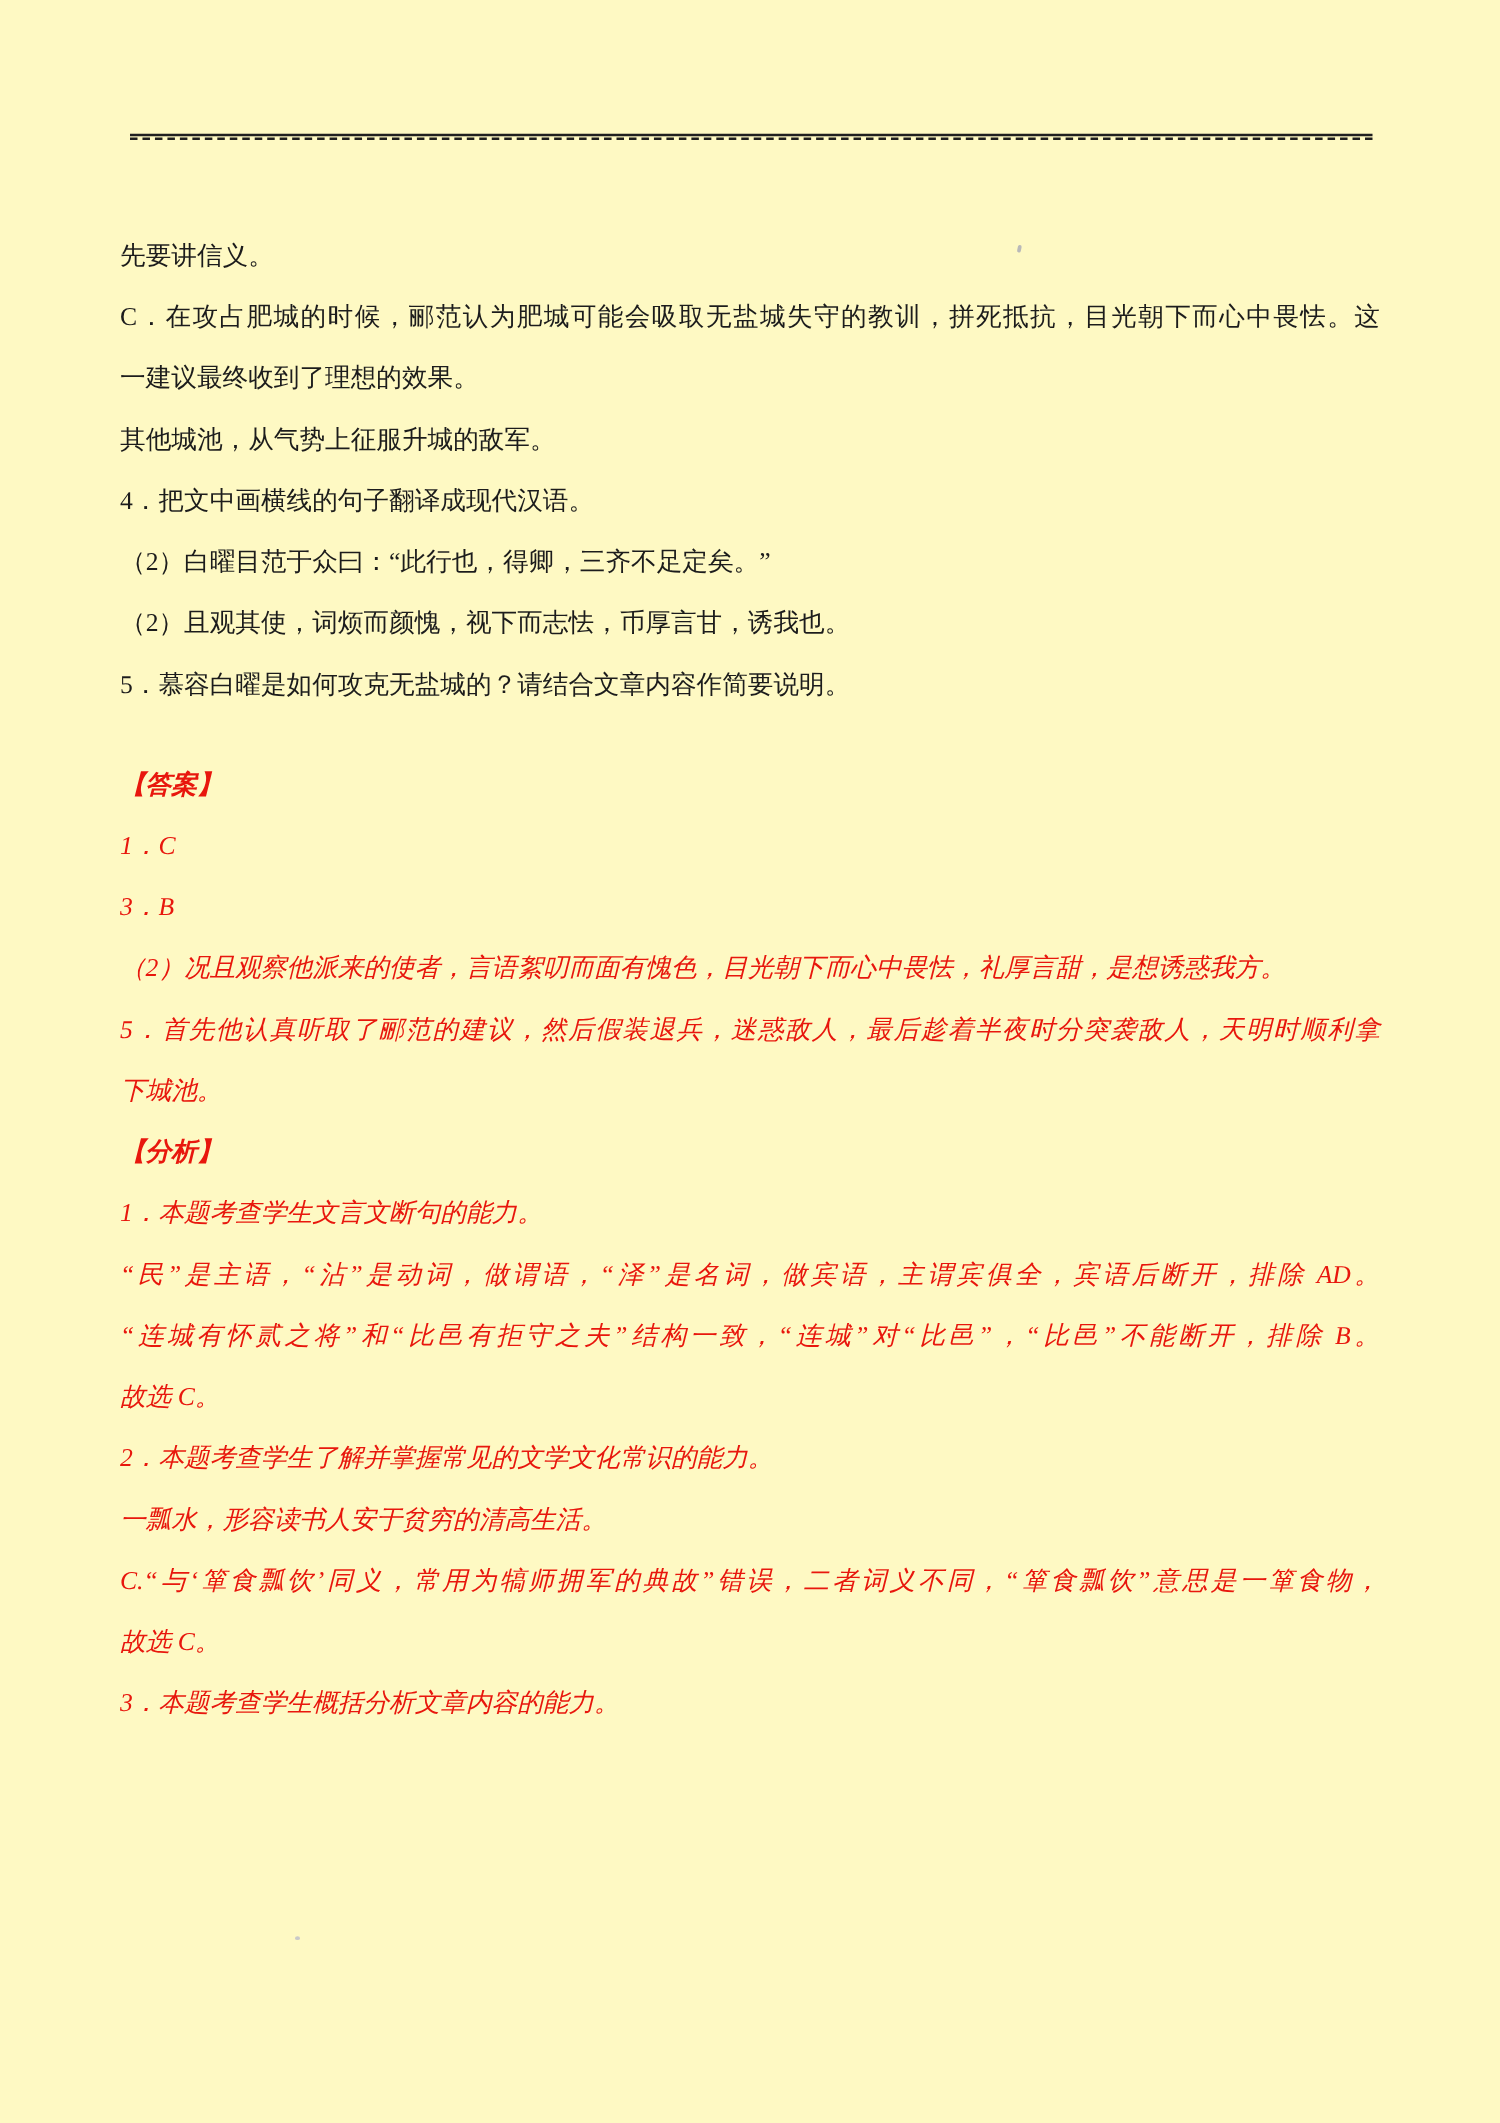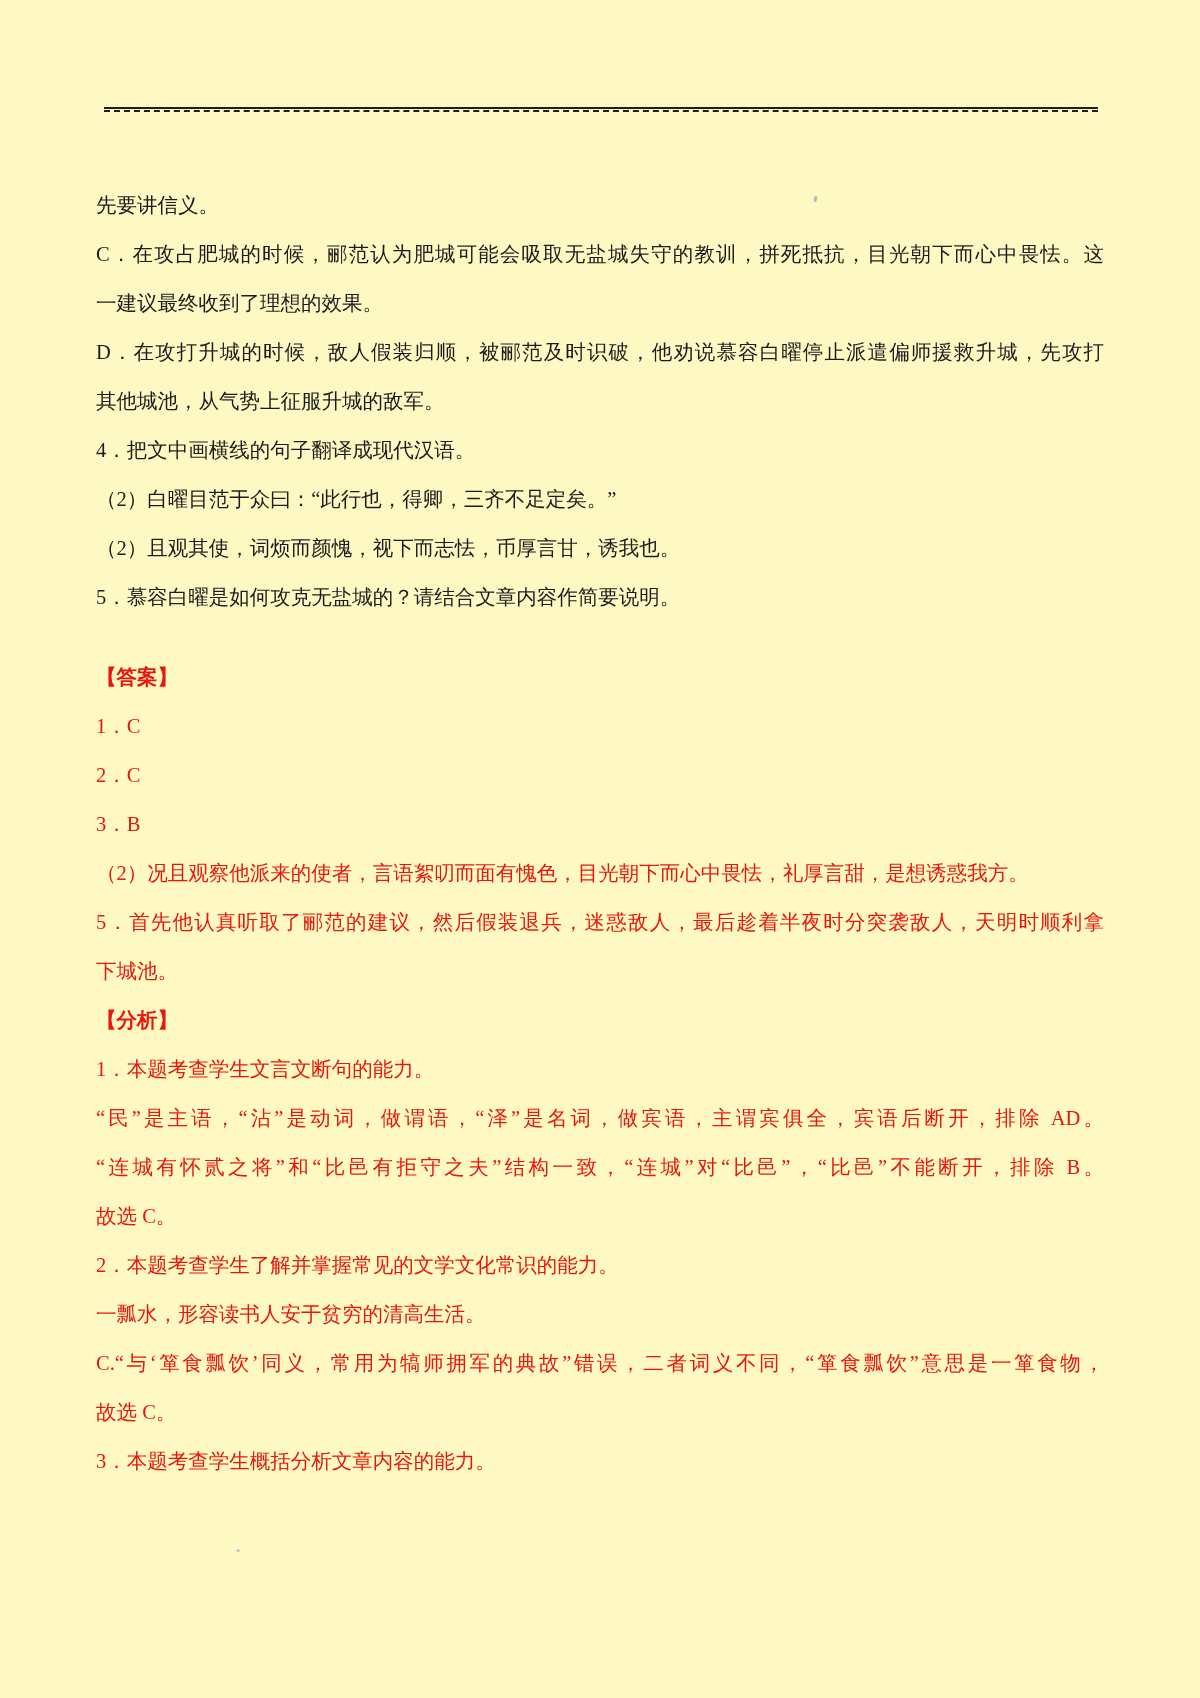--- a/index.html
+++ b/index.html
@@ -28,21 +28,21 @@
     position:absolute;
     left:96px;top:181px;width:1008px;
   }
   .line{
     font-size:20.5px;
     line-height:49px;
     height:49px;
     color:var(--ink);
     letter-spacing:0;
   }
-  .line.red{color:var(--red);}
+  .line.red{color:var(--red);font-style:italic;}
   .line.bold{font-weight:bold;}
   .line.j{
     text-align:justify;
     text-align-last:justify;
   }
   .line.gap-before{margin-top:31px;}
   .speck1{
     position:absolute;left:814px;top:196px;width:3px;height:6px;
     background:#b9b9b9;border-radius:2px;transform:rotate(12deg);
   }
@@ -58,29 +58,27 @@
 
   <div class="header-rule"></div>
 
   <div class="speck1"></div>
   <div class="speck2"></div>
 
   <div class="content">
     <div class="line">先要讲信义。</div>
     <div class="line j">C．在攻占肥城的时候，郦范认为肥城可能会吸取无盐城失守的教训，拼死抵抗，目光朝下而心中畏怯。这</div>
     <div class="line">一建议最终收到了理想的效果。</div>
-    <div class="line j">D．在攻打升城的时候，敌人假装归顺，被郦范及时识破，他劝说慕容白曜停止派遣偏师援救升城，先攻打</div>
     <div class="line">其他城池，从气势上征服升城的敌军。</div>
     <div class="line">4．把文中画横线的句子翻译成现代汉语。</div>
     <div class="line">（2）白曜目范于众曰：“此行也，得卿，三齐不足定矣。”</div>
     <div class="line">（2）且观其使，词烦而颜愧，视下而志怯，币厚言甘，诱我也。</div>
     <div class="line">5．慕容白曜是如何攻克无盐城的？请结合文章内容作简要说明。</div>
     <div class="line red bold gap-before">【答案】</div>
     <div class="line red">1．C</div>
-    <div class="line red">2．C</div>
     <div class="line red">3．B</div>
     <div class="line red">（2）况且观察他派来的使者，言语絮叨而面有愧色，目光朝下而心中畏怯，礼厚言甜，是想诱惑我方。</div>
     <div class="line red j">5．首先他认真听取了郦范的建议，然后假装退兵，迷惑敌人，最后趁着半夜时分突袭敌人，天明时顺利拿</div>
     <div class="line red">下城池。</div>
     <div class="line red bold">【分析】</div>
     <div class="line red">1．本题考查学生文言文断句的能力。</div>
     <div class="line red j">“民”是主语，“沾”是动词，做谓语，“泽”是名词，做宾语，主谓宾俱全，宾语后断开，排除 AD。</div>
     <div class="line red j">“连城有怀贰之将”和“比邑有拒守之夫”结构一致，“连城”对“比邑”，“比邑”不能断开，排除 B。</div>
     <div class="line red">故选 C。</div>
     <div class="line red">2．本题考查学生了解并掌握常见的文学文化常识的能力。</div>

